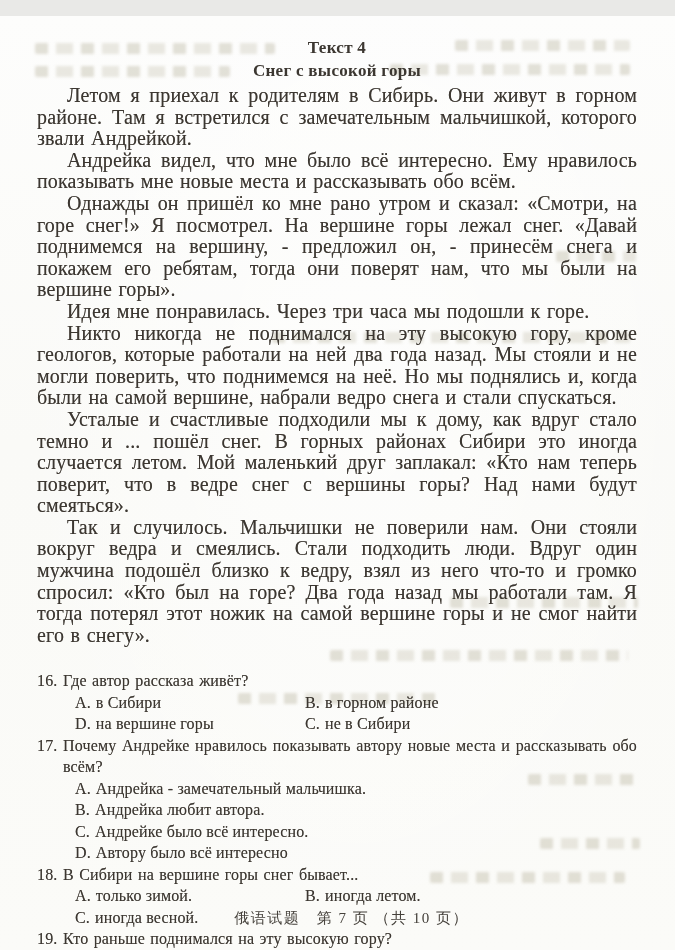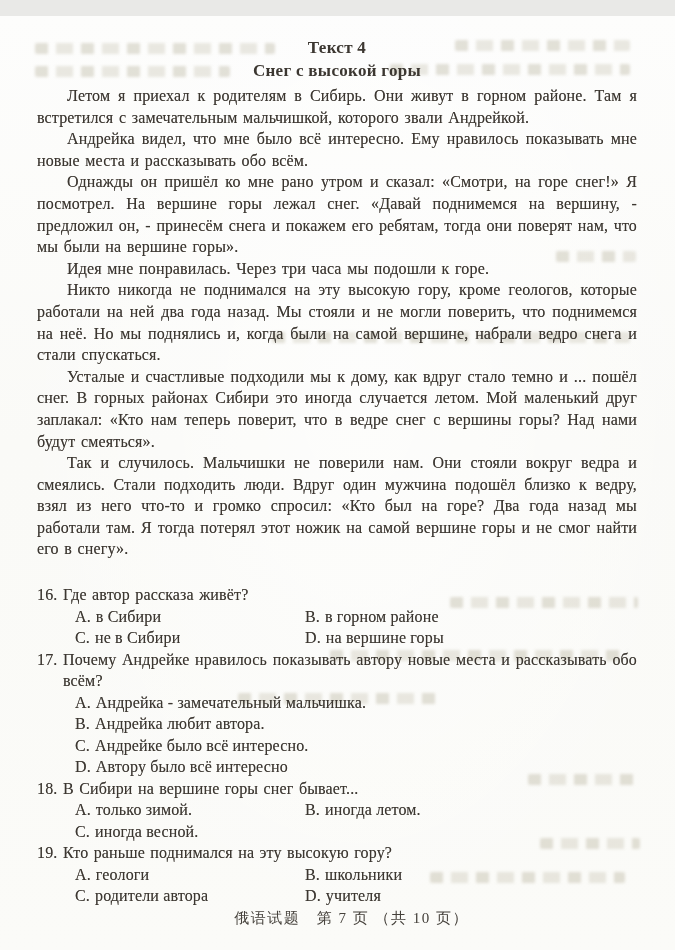--- a/index.html
+++ b/index.html
@@ -11,21 +11,21 @@
     font-family:"Liberation Serif", serif;
     color:#3c3731;
     padding-left:44px;
   }
   .content { position:absolute; left:37px; top:20px; width:600px; }
   .doc-title, .doc-subtitle {
     text-align:center; font-weight:700; font-size:17px; line-height:23px; letter-spacing:.3px;
   }
   .doc-subtitle { margin-bottom:3px; }
   .para {
-    margin:0; font-size:16px; line-height:21.6px; text-indent:30px;
+    margin:0; font-size:20px; line-height:21.6px; text-indent:30px;
     text-align:justify; word-spacing:1.4px; letter-spacing:.15px;
     text-shadow:0 0 .4px rgba(60,55,49,.55);
   }
   .questions { margin-top:24px; font-size:16px; line-height:21.5px; letter-spacing:.15px;
                text-shadow:0 0 .4px rgba(60,55,49,.5);font-family:Liberation Serif, serif; }
   .question { margin:0; }
   .q-line { display:flex; }
   .q-num  { flex:none; width:26px; }
   .q-text { flex:1; text-align:justify; word-spacing:1.2px; }
   .opts-grid { display:grid; grid-template-columns:230px 1fr; margin-left:38px; }
@@ -78,22 +78,22 @@
     <div class="questions">
 
       <div class="question">
         <div class="q-line">
           <span class="q-num">16.</span>
           <span class="q-text">Где автор рассказа живёт?</span>
         </div>
         <div class="opts-grid">
           <div class="opt"><span class="opt-label">A.</span><span>в Сибири</span></div>
           <div class="opt"><span class="opt-label">B.</span><span>в горном районе</span></div>
+          <div class="opt"><span class="opt-label">D.</span><span>на вершине горы</span></div>
           <div class="opt"><span class="opt-label">C.</span><span>не в Сибири</span></div>
-          <div class="opt"><span class="opt-label">D.</span><span>на вершине горы</span></div>
         </div>
       </div>
 
       <div class="question">
         <div class="q-line">
           <span class="q-num">17.</span>
           <span class="q-text">Почему Андрейке нравилось показывать автору новые места и рассказывать обо всём?</span>
         </div>
         <div class="opts-list">
           <div class="opt"><span class="opt-label">A.</span><span>Андрейка - замечательный мальчишка.</span></div>

